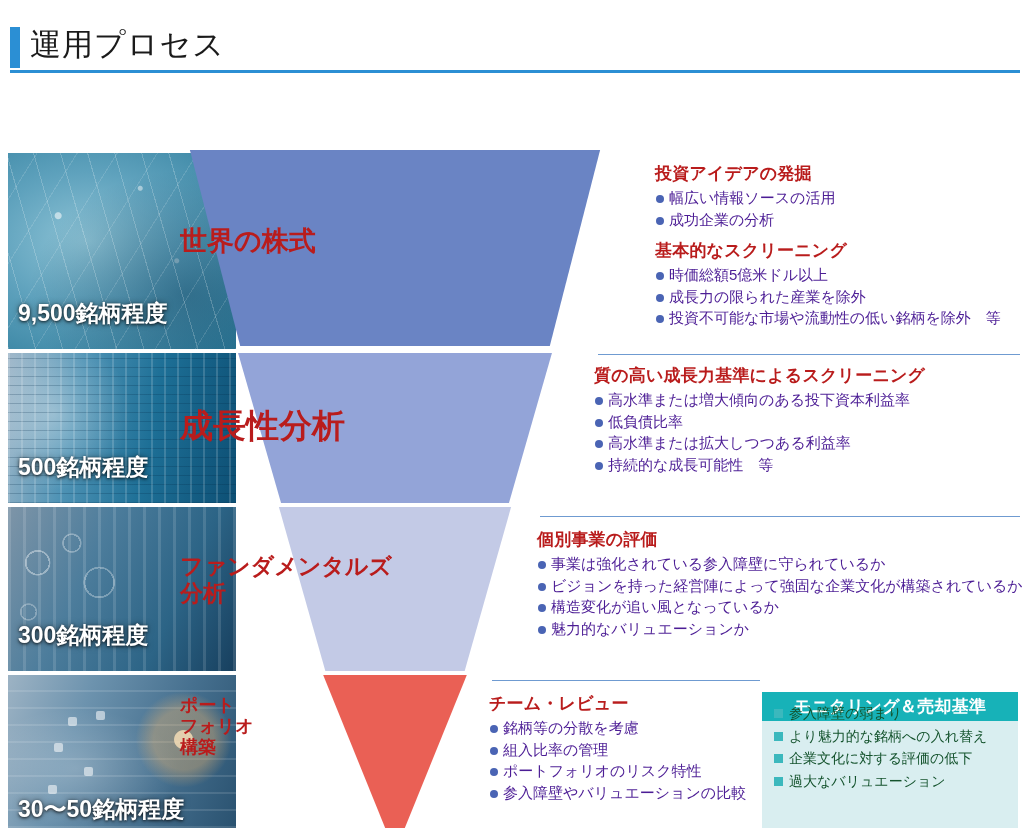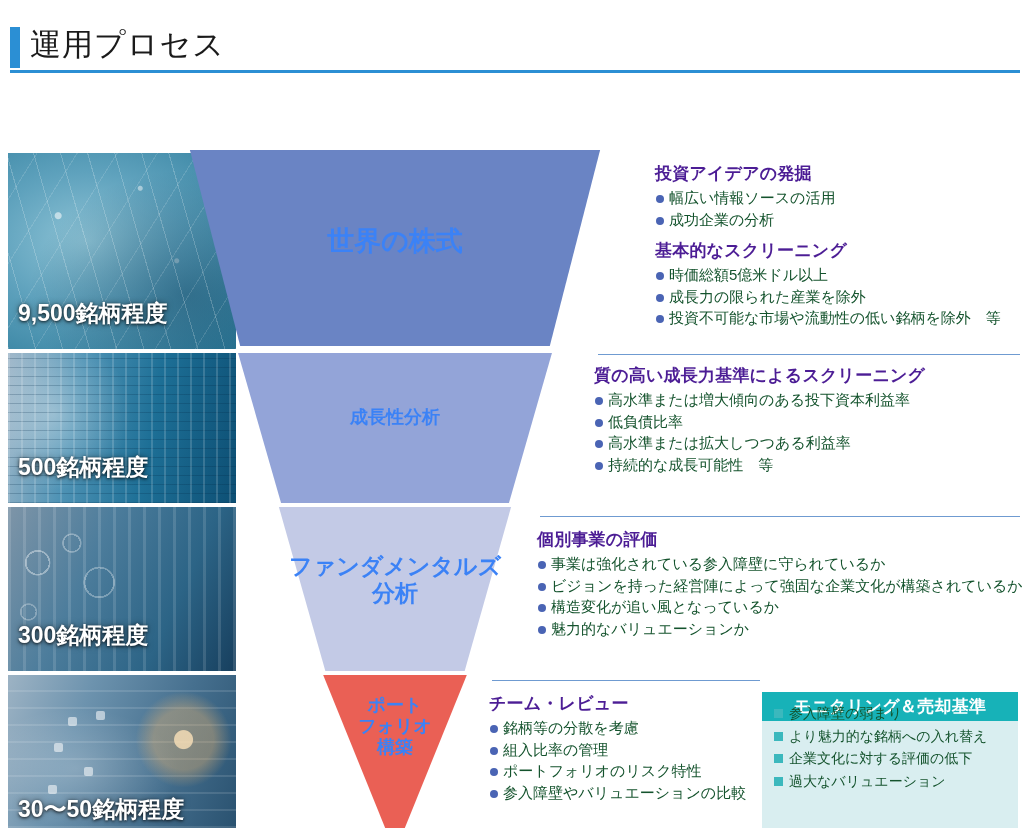--- a/index.html
+++ b/index.html
@@ -102,48 +102,48 @@
     position:absolute; width:9px; height:9px; border-radius:2px;
     background: rgba(255,255,255,.55);
   }
 
   
   #funnel { position: absolute; left: 180px; top: 130px; width: 430px; height: 698px; }
   .tier { position: absolute; left: 0; width: 430px; }
   .tier .shape { position: absolute; inset: 0; }
   .tier .tier-label {
     position: absolute; left: 0; width: 100%;
-    text-align: center; color: #3b82f6; font-weight: bold;
+    color: #b91c1c; font-weight: bold;
     line-height: 1.18; z-index: 3;
   }
   #tier1 { top: 0px;   height: 196px; }
   #tier2 { top: 203px; height: 150px; }
   #tier3 { top: 357px; height: 164px; }
   #tier4 { top: 525px; height: 173px; }
 
   #shape1 { background: #6a84c4; clip-path: polygon(2.3% 0%, 97.7% 0%, 86.0% 100%, 14.0% 100%); }
   #shape2 { background: #93a4d8; clip-path: polygon(13.5% 0%, 86.5% 0%, 76.5% 100%, 23.5% 100%); }
   #shape3 { background: #c3cae6; clip-path: polygon(23.0% 0%, 77.0% 0%, 66.2% 100%, 33.8% 100%); }
   #shape4 { background: #ea6055; clip-path: polygon(33.3% 0%, 66.7% 0%, 50.4% 100%, 49.6% 100%); }
 
   #label1 { top: 76px;  font-size: 27px; }
-  #label2 { top: 54px;  font-size: 18px; }
+  #label2 { top: 54px;  font-size: 33px; }
   #label3 { top: 46px;  font-size: 23px; }
   #label4 { top: 20px;  font-size: 18px; }
 
   
   .section { position: absolute; }
   .sec-rule { position: absolute; height: 1px; background: #6f9bd1; }
   .sec-head {
-    color: #4c1d95; font-weight: bold; font-size: 17px;
+    color: #b91c1c; font-weight: bold; font-size: 17px;
     line-height: 23px; letter-spacing: .2px; white-space: nowrap;
   }
   ul.bullets { list-style: none; margin-top: 2px; }
   ul.bullets li {
-    color: #14532d; font-size: 15px; line-height: 21.5px;
+    color: #4c1d95; font-size: 15px; line-height: 21.5px;
     white-space: nowrap; position: relative; padding-left: 14px;
   }
   ul.bullets li::before {
     content: ""; position: absolute; left: 1px; top: 8px;
     width: 8px; height: 8px; border-radius: 50%; background: #4a64b4;
   }
 
   #sec1 { left: 655px; top: 142px; }
   #sec2 { left: 594px; top: 344px; }
   #sec3 { left: 537px; top: 508px; }

